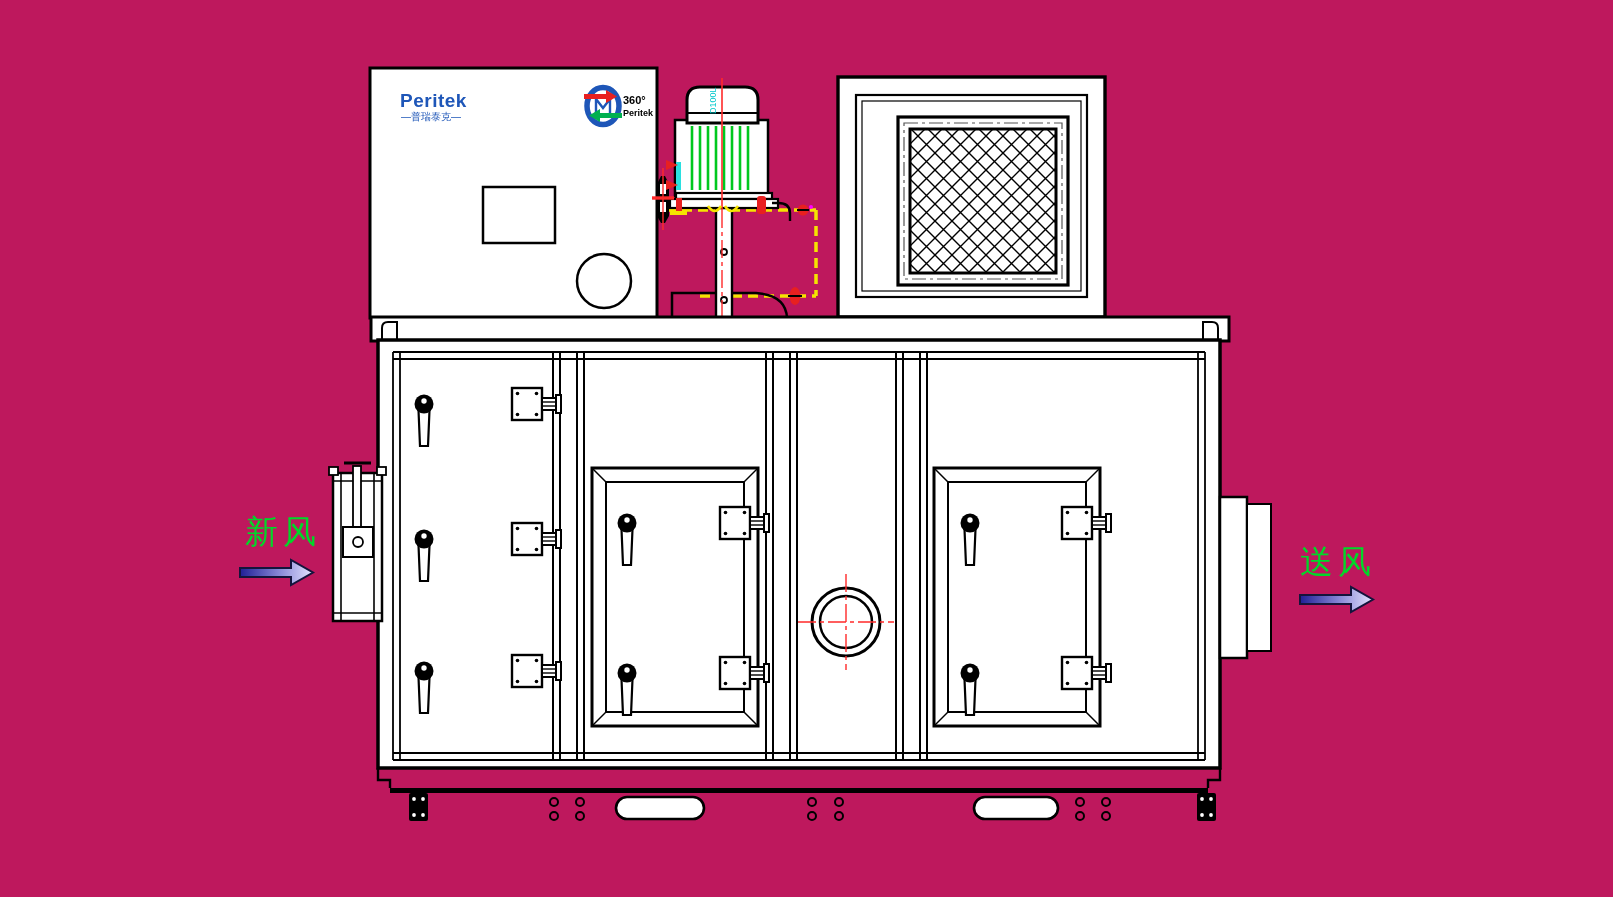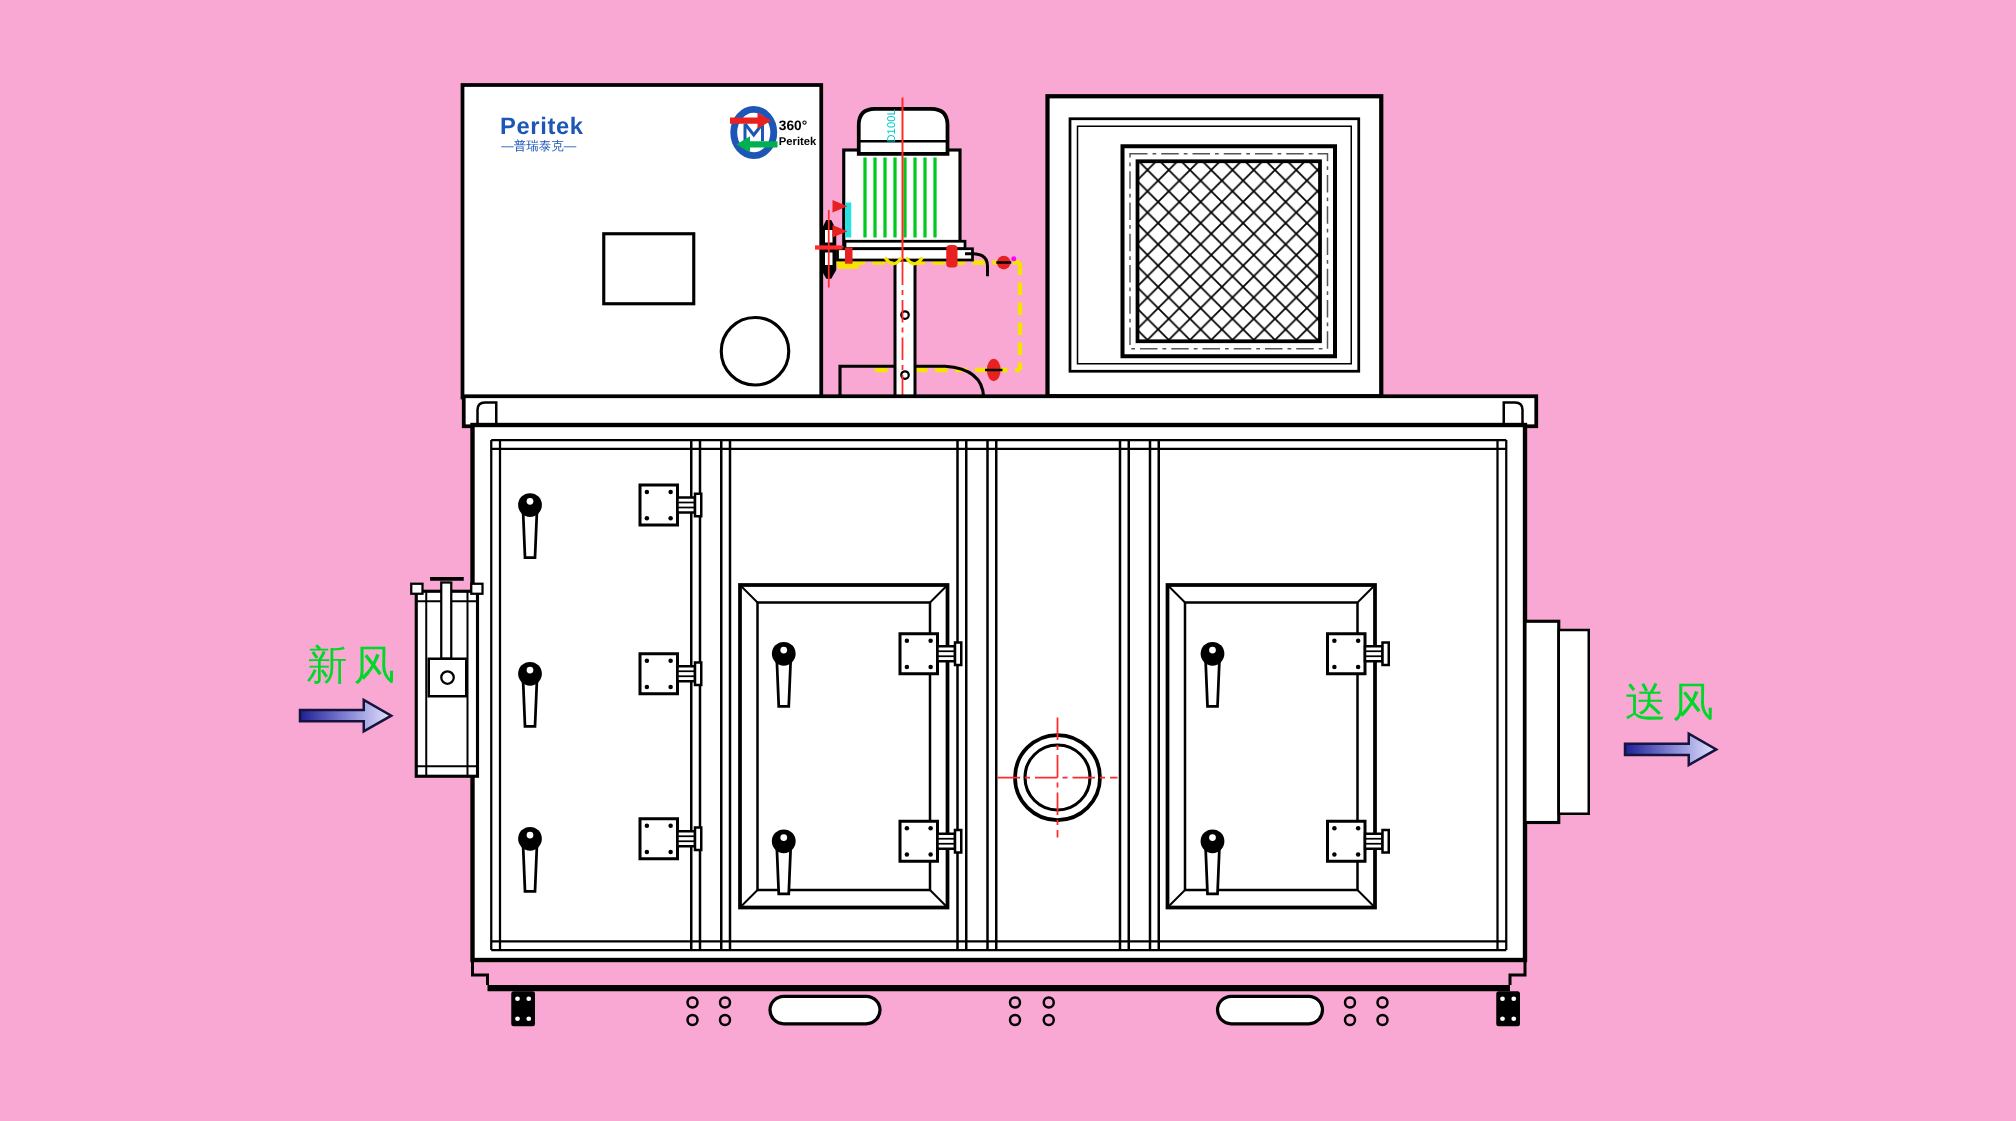--- a/index.html
+++ b/index.html
@@ -1,17 +1,17 @@
 <!DOCTYPE html>
 <html><head>
 <meta charset="utf-8">
 <style>
   html,body { margin:0; padding:0; background:#ffffff; }
   .stage {
-    position:relative; width:1613px; height:897px; background:#f9a8d4;
+    position:relative; width:1613px; height:897px; background:#be185d;
     font-family:"Liberation Sans", sans-serif; overflow:hidden;
   }
   svg { position:absolute; left:0; top:0; }
   text { font-family:"Liberation Sans", sans-serif; }
   .cn-label { font-weight:500; }
 </style>
 </head>
 <body>
 
 <div class="stage">

